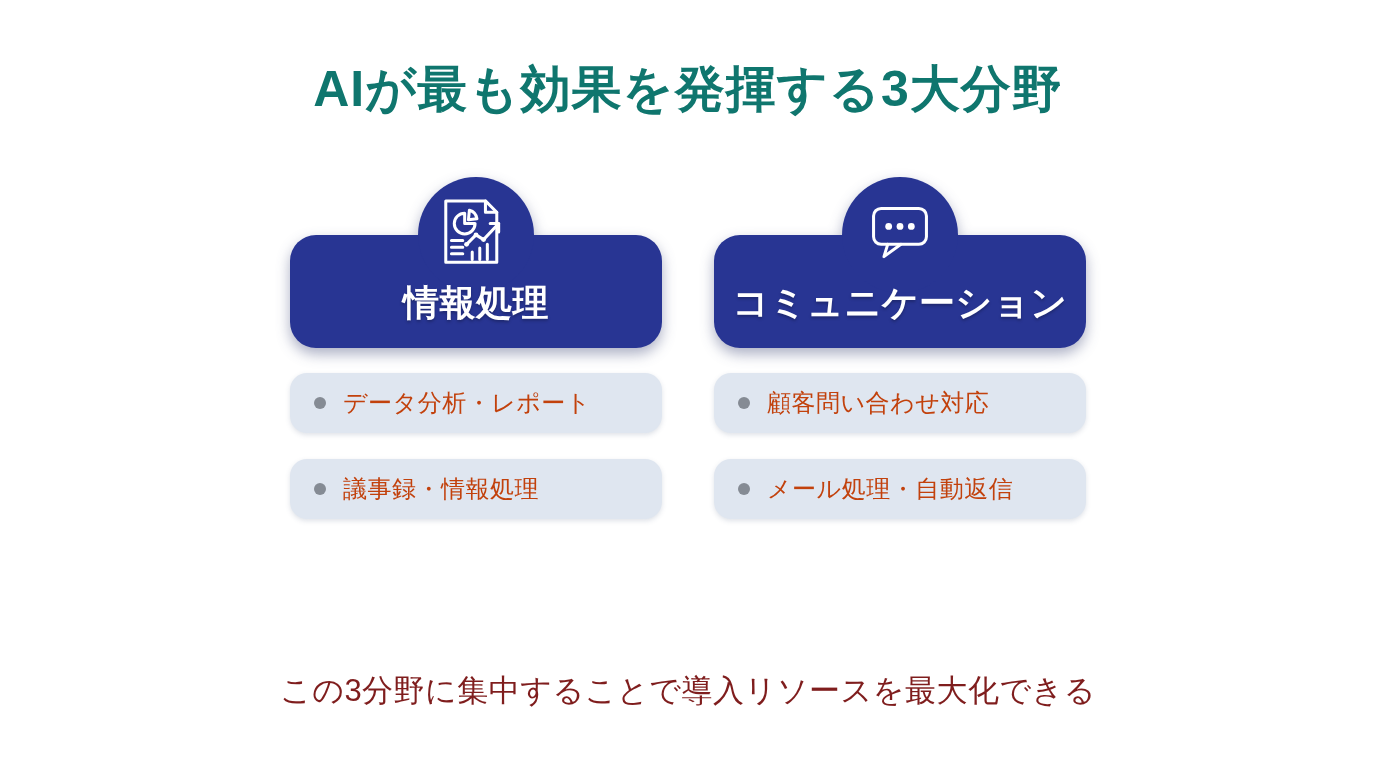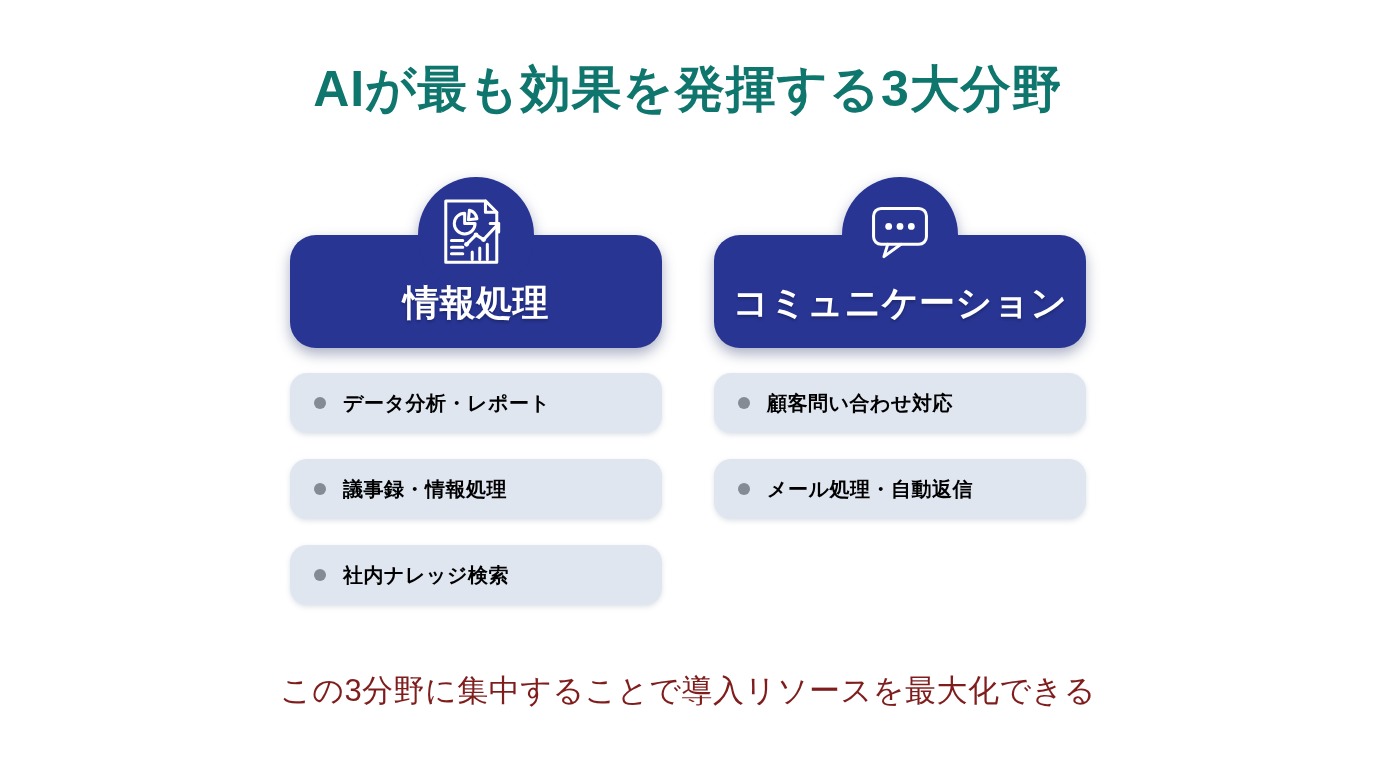--- a/index.html
+++ b/index.html
@@ -97,23 +97,23 @@
     box-shadow: 0 2px 5px rgba(80, 95, 130, 0.18);
   }
   .bullet {
     flex: 0 0 auto;
     width: 12px;
     height: 12px;
     border-radius: 50%;
     background: #858b94;
   }
   .item-text {
-    font-size: 20px;
-    font-weight: 700;
-    color: #000000;
+    font-size: 24px;
+    font-weight: 400;
+    color: #c2410c;
     white-space: nowrap;
     letter-spacing: 0.5px;
   }
   .caption {
     position: absolute;
     left: 0;
     width: 100%;
     top: 670px;
     text-align: center;
     font-size: 31px;
@@ -150,24 +150,20 @@
     </div>
     <div class="items">
       <div class="item">
         <span class="bullet"></span>
         <span class="item-text">データ分析・レポート</span>
       </div>
       <div class="item">
         <span class="bullet"></span>
         <span class="item-text">議事録・情報処理</span>
       </div>
-      <div class="item">
-        <span class="bullet"></span>
-        <span class="item-text">社内ナレッジ検索</span>
-      </div>
     </div>
   </div>
 
   <div class="column">
     <div class="tab-header">
       <span class="icon-wrap">
         <svg viewBox="0 0 72 72" aria-hidden="true">
           <rect class="icon-stroke" x="8" y="10" width="56" height="38" rx="8"></rect>
           <circle class="icon-fill" cx="24" cy="29" r="3.6"></circle>
           <circle class="icon-fill" cx="36" cy="29" r="3.6"></circle>

